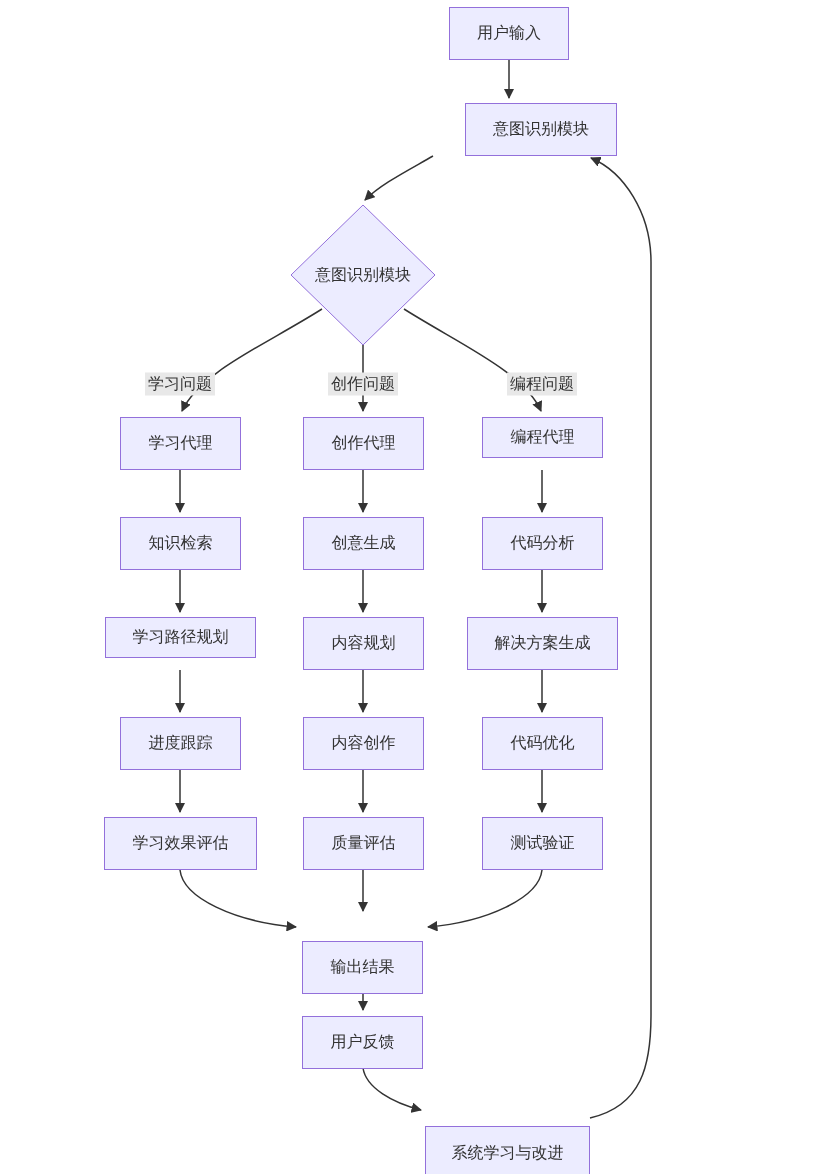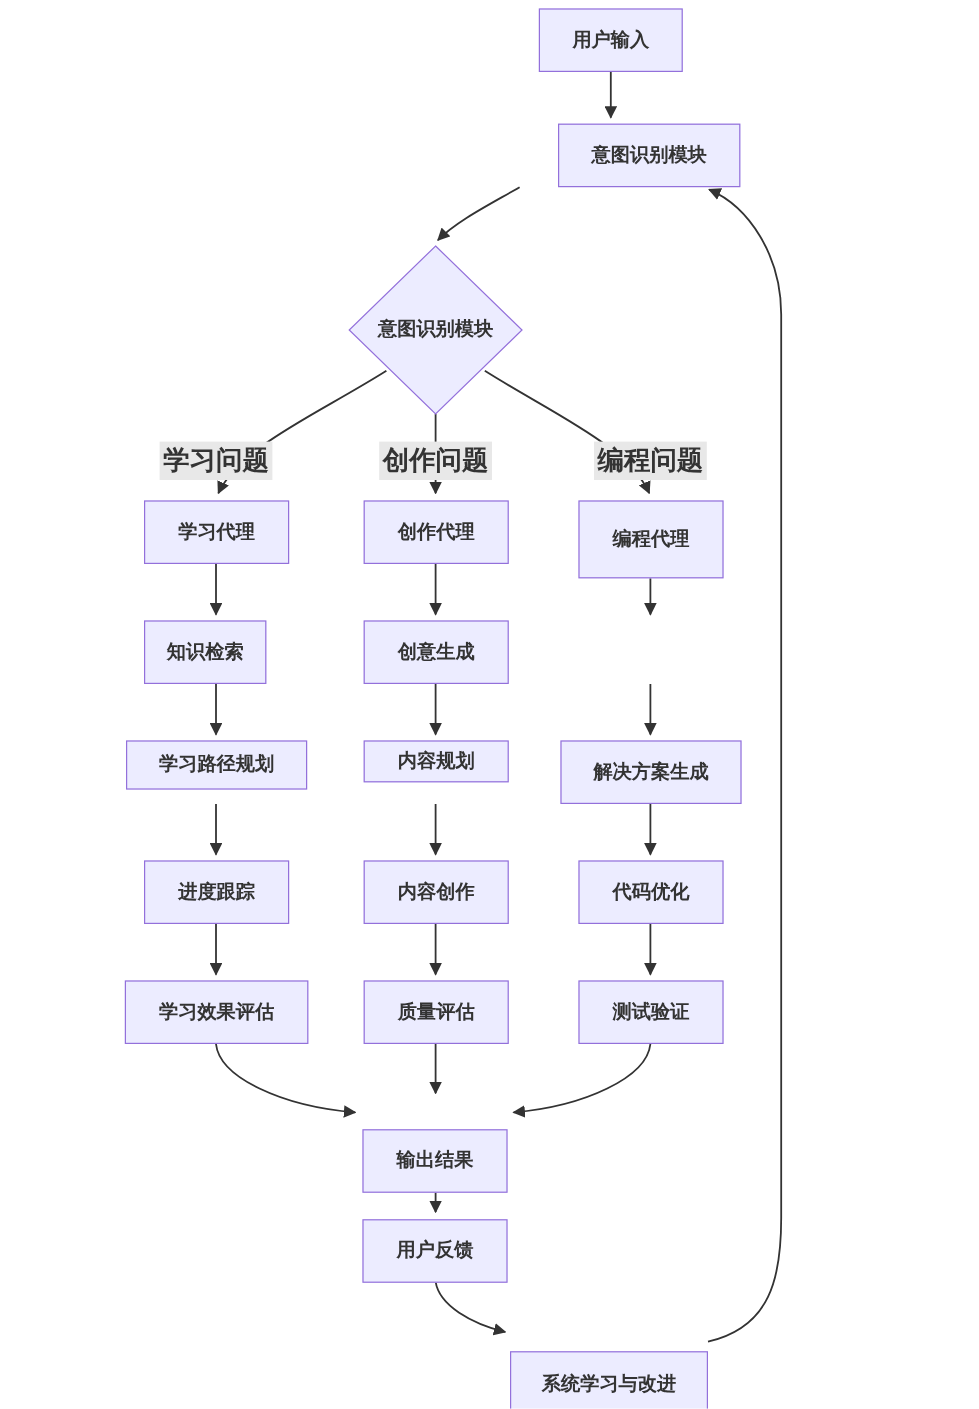--- a/index.html
+++ b/index.html
@@ -10,21 +10,20 @@
     --text:#333333;
     --bg:#ffffff;
   }
   html,body{margin:0;padding:0;background:var(--bg);}
   #canvas{
     position:relative;
     width:816px;height:1174px;
     background:var(--bg);
     font-family:"Liberation Sans","DejaVu Sans",sans-serif;
     overflow:hidden;
-    font-weight:bold;
   }
   #edges{position:absolute;left:0;top:0;width:816px;height:1174px;}
   .edge{stroke:var(--edge);stroke-width:1.5;fill:none;}
   .arrowhead{fill:var(--edge);}
   .diamond{fill:var(--node-fill);stroke:var(--node-border);stroke-width:1;}
   .node{
     position:absolute;
     box-sizing:border-box;
     background:var(--node-fill);
     border:1px solid var(--node-border);
@@ -35,21 +34,21 @@
   .diamond-label{
     position:absolute;
     transform:translate(-50%,-50%);
     font-size:16px;color:var(--text);white-space:nowrap;
   }
   .edge-label{
     position:absolute;
     transform:translate(-50%,-50%);
     background:var(--label-bg);
     padding:1px 3px;
-    font-size:22px;color:var(--text);white-space:nowrap;
+    font-size:16px;color:var(--text);white-space:nowrap;
   }
 </style>
 </head>
 <body>
 
 <div id="canvas">
 
   <svg id="edges" width="816" height="1174" viewBox="0 0 816 1174">
     <defs>
       <marker id="arrow" viewBox="0 0 10 10" refX="9" refY="5" markerWidth="7" markerHeight="7" orient="auto-start-reverse">
@@ -91,32 +90,33 @@
   <div class="node" style="left:449px;top:7px;width:120px;height:53px;">用户输入</div>
   <div class="node" style="left:432px;top:103px;width:152px;height:53px;margin-left:33px;">意图识别模块</div>
 
   <div class="diamond-label" style="left:363px;top:275px;">意图识别模块</div>
 
   <div class="edge-label" style="left:180px;top:384px;">学习问题</div>
   <div class="edge-label" style="left:363px;top:384px;">创作问题</div>
   <div class="edge-label" style="left:542px;top:384px;">编程问题</div>
 
   <div class="node" style="left:120px;top:417px;width:121px;height:53px;">学习代理</div>
-  <div class="node" style="left:120px;top:517px;width:102px;height:53px;">知识检索</div>
+  <div class="node" style="left:120px;top:517px;width:121px;height:53px;">知识检索</div>
   <div class="node" style="left:105px;top:617px;width:151px;height:41px;">学习路径规划</div>
   <div class="node" style="left:120px;top:717px;width:121px;height:53px;">进度跟踪</div>
   <div class="node" style="left:303px;top:417px;width:121px;height:53px;">创作代理</div>
 
   <div class="node" style="left:104px;top:817px;width:153px;height:53px;">学习效果评估</div>
   <div class="node" style="left:303px;top:517px;width:121px;height:53px;">创意生成</div>
-  <div class="node" style="left:303px;top:617px;width:121px;height:35px;">内容规划</div>
+  <div class="node" style="left:303px;top:617px;width:121px;height:53px;">内容规划</div>
   <div class="node" style="left:303px;top:817px;width:121px;height:53px;">质量评估</div>
   <div class="node" style="left:303px;top:717px;width:121px;height:53px;">内容创作</div>
 
-  <div class="node" style="left:482px;top:417px;width:121px;height:65px;">编程代理</div>
+  <div class="node" style="left:482px;top:417px;width:121px;height:41px;">编程代理</div>
+  <div class="node" style="left:482px;top:517px;width:121px;height:53px;">代码分析</div>
   <div class="node" style="left:467px;top:617px;width:151px;height:53px;">解决方案生成</div>
   <div class="node" style="left:482px;top:717px;width:121px;height:53px;">代码优化</div>
   <div class="node" style="left:482px;top:817px;width:121px;height:53px;">测试验证</div>
 
   <div class="node" style="left:302px;top:917px;width:121px;height:53px;margin-top:24px;">输出结果</div>
   <div class="node" style="left:302px;top:1016px;width:121px;height:53px;">用户反馈</div>
   <div class="node" style="left:425px;top:1114px;width:165px;height:54px;margin-top:12px;">系统学习与改进</div>
 
 </div>
 

